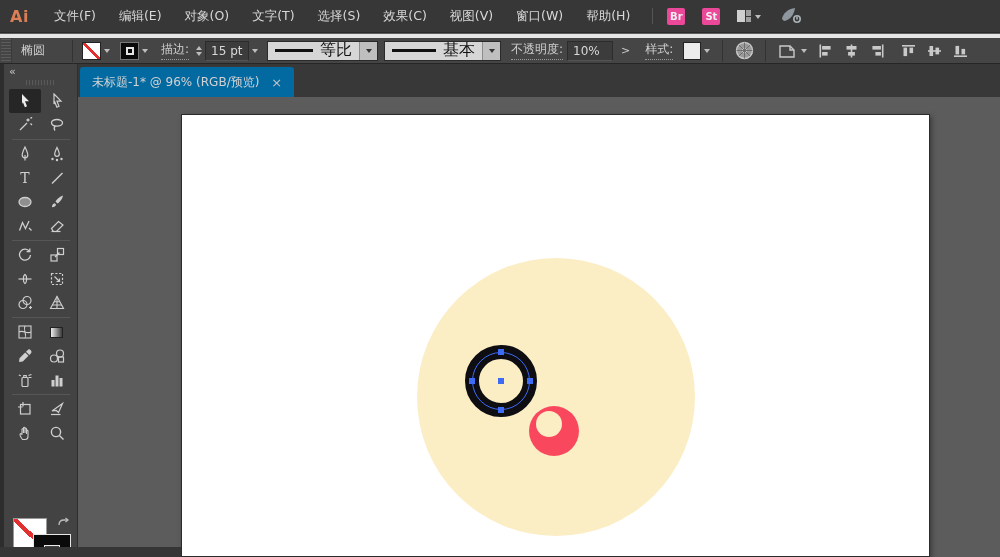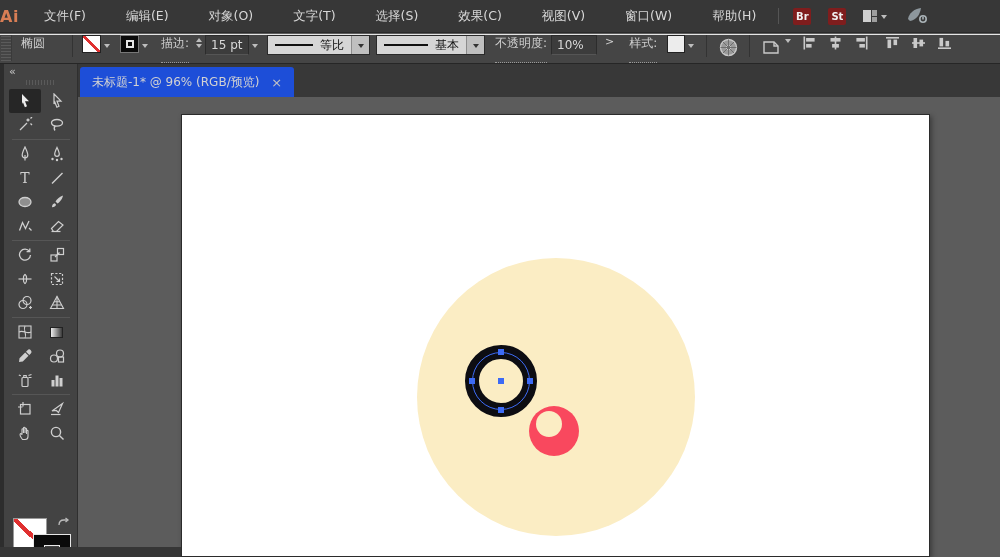--- a/index.html
+++ b/index.html
@@ -3,41 +3,41 @@
 <meta charset="utf-8">
 <style>
   * { margin:0; padding:0; box-sizing:border-box; }
   html,body { width:1000px; height:557px; overflow:hidden; }
   .app { position:relative; width:1000px; height:557px; background:#5C5C5C;
          font-family:"DejaVu Sans", sans-serif; color:#D6D6D6; font-size:12px; }
 
   
   .menubar { position:absolute; left:0; top:0; width:1000px; height:33px;
              background:#373737; border-bottom:1px solid #2A2A2A;
-             display:flex; align-items:center; padding-left:0; }
+             display:flex; align-items:center; padding-left:10px; }
   .ai-logo { font-size:16px; font-weight:bold; color:var(--c-accent,#D97E55);
              width:30px; letter-spacing:0.5px; }
-  .menus { display:flex; gap:32px; margin-left:10px; }
+  .menus { display:flex; gap:15px; margin-left:10px; }
   .menu-item { color:#D8D8D8; font-size:12.5px; padding:3px 4px; cursor:default; white-space:nowrap; }
   .mb-sep { width:1px; height:16px; background:#555; margin:0 14px 0 18px; }
-  .sq-btn { width:18px; height:17px; background:#7f1d1d; border-radius:2px;
+  .sq-btn { width:18px; height:17px; background:#ec4899; border-radius:2px;
             color:#F0F0F0; font-size:10px; font-weight:bold; display:grid;
             place-items:center; margin-right:17px; }
   .ws-icon { display:flex; gap:1px; margin-right:4px; }
   .ws-icon .big { width:8px; height:12px; background:#CFCFCF; }
   .ws-icon .col { display:flex; flex-direction:column; gap:1px; }
   .ws-icon .col i { width:5px; height:5.5px; background:#9E9E9E; display:block; }
   .chev { width:0; height:0; border:3.5px solid transparent; border-top:4.5px solid #BDBDBD;
           display:inline-block; margin-top:4px; }
   .feather { margin-left:18px; }
 
   
   .controlbar { position:absolute; left:0; top:34px; width:1000px; height:30px;
-                background:#454545; border-top:1px solid #e5e5e5;
-                border-bottom:1px solid #262626; display:flex; 
+                background:#454545; border-top:4px solid #e5e5e5;
+                border-bottom:1px solid #262626; display:flex; align-items:center;
                 overflow:hidden; }
   .grip-v { width:11px; height:26px; margin-left:1px;
             background:repeating-linear-gradient(0deg,#5B5B5B 0 1px,transparent 1px 3px);
             border-right:1px solid #3A3A3A; }
   .ctx-label { margin:0 18px 0 9px; color:#CFCFCF; }
   .cb-sep { width:1px; height:22px; background:#333; margin:0 9px; }
   .swatch-none { width:19px; height:18px; background:#FFF; border:1px solid #222;
                  position:relative; overflow:hidden; }
   .swatch-none::after { content:""; position:absolute; inset:0;
        background:linear-gradient(to top right,transparent 44%,#E03030 44%,#E03030 56%,transparent 56%); }
@@ -50,34 +50,34 @@
   .stepper i { width:0; height:0; border:3.5px solid transparent; display:block; }
   .stepper .up { border-bottom:4.5px solid #BDBDBD; }
   .stepper .dn { border-top:4.5px solid #BDBDBD; }
   .field { height:20px; background:#3C3C3C; border:1px solid #2C2C2C; border-bottom-color:#555;
            color:#D8D8D8; display:flex; align-items:center; padding:0 5px; }
   .w-stroke { width:44px; }
   .w-opacity { width:46px; }
   .dropdown { height:20px; background:#D6D6D6; border:1px solid #2A2A2A; display:flex;
               align-items:center; color:#111; margin-left:6px; }
   .dropdown .line { width:38px; height:2.5px; background:#111; margin:0 7px; }
-  .dropdown .lbl { font-size:12px; color:#111; margin-right:7px; white-space:nowrap; }
+  .dropdown .lbl { font-size:16px; color:#111; margin-right:7px; white-space:nowrap; }
   .dropdown .dd-chev { width:18px; align-self:stretch; background:#BFBFBF;
               border-left:1px solid #8C8C8C; display:grid; place-items:center; }
   .dropdown .dd-chev i { width:0; height:0; border:3.5px solid transparent; border-top:4.5px solid #333; margin-top:4px; }
   .expand-btn { color:#CFCFCF; font-size:11px; padding:0 5px; margin-left:3px; }
   .style-swatch { width:18px; height:18px; background:#ECECEC; border:1px solid #222; margin-left:6px; }
   .cb-icon { display:grid; place-items:center; width:24px; height:24px; }
   .align-group { display:flex; gap:9px; margin-left:10px; }
   .align-group.g2 { margin-left:14px; }
   .cb-icon svg, .align-group svg { display:block; }
 
   
   .tabbar { position:absolute; left:78px; top:64px; width:922px; height:33px; background:#383838; }
-  .doc-tab { position:absolute; left:2px; top:3px; height:30px; background:#1d4ed8;
+  .doc-tab { position:absolute; left:2px; top:3px; height:30px; background:#0369a1;
              border-radius:3px 3px 0 0; display:flex; align-items:center;
              padding:0 12px; gap:12px; color:#D2D2D2; font-size:12px; }
   .doc-tab .close { color:#C4C4C4; font-size:13px; line-height:1; }
 
   
   .left-strip { position:absolute; left:0; top:64px; width:4px; height:493px; background:#2D2D2D; }
   .toolpanel { position:absolute; left:4px; top:64px; width:74px; height:488px;
                background:#434343; border-right:1px solid #2F2F2F; }
   .tp-head { height:14px; display:flex; align-items:center; padding-left:5px; color:#C9C9C9; font-size:11px; }
   .tp-grip { width:30px; height:5px; margin:2px auto 4px auto;

